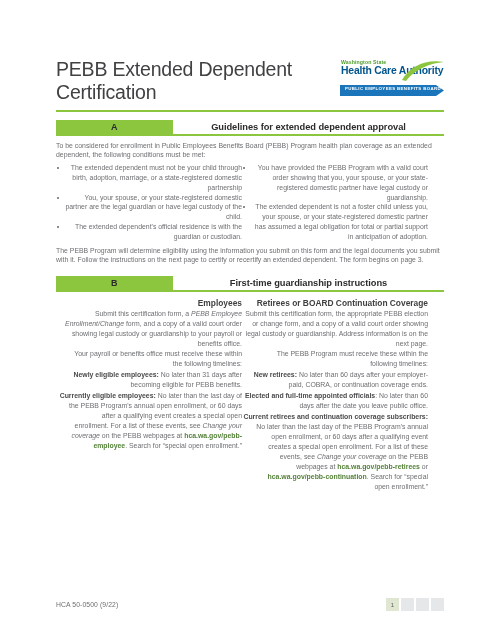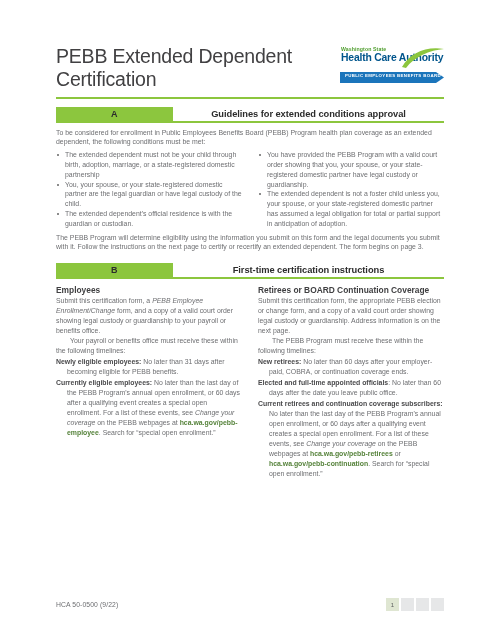--- a/index.html
+++ b/index.html
@@ -18,21 +18,21 @@
   .page {
     position: absolute;
     left: 0; top: 0;
     width: 495px;
     height: 640px;
     background: #ffffff;
   }
   .content {
     position: absolute;
     left: 56px;
-    top: 44px;
+    top: 57px;
     width: 388px;
   }
 
   
   .header-row {
     display: flex;
     align-items: flex-start;
     justify-content: space-between;
   }
   .doc-title {
@@ -143,22 +143,22 @@
   
   .body-text {
     font-size: 6.9px;
     line-height: 1.42;
     color: #6d6e71;
     margin-top: 5px;
   }
   .body-text.tight { margin-top: 4px; }
   .two-col {
     display: flex;
-    gap: 16px;
     margin-top: 3px;
+    text-align: right;
   }
   .col { width: 186px; }
 
   ul.bullets {
     list-style: none;
     margin: 0;
     padding: 0;
   }
   ul.bullets li {
     position: relative;
@@ -269,21 +269,21 @@
           <div class="logo-banner-text">PUBLIC EMPLOYEES BENEFITS BOARD</div>
         </div>
       </div>
     </div>
 
     <div class="title-rule"></div>
 
     <div style="margin-top:8px;">
       <div class="section-bar">
         <div class="section-letter">A</div>
-        <div class="section-title">Guidelines for extended conditions approval</div>
+        <div class="section-title">Guidelines for extended dependent approval</div>
       </div>
       <div class="section-rule"></div>
     </div>
 
     <div class="body-text">To be considered for enrollment in Public Employees Benefits Board (PEBB) Program health plan coverage as an extended dependent, the following conditions must be met:</div>
 
     <div class="two-col">
       <div class="col">
         <ul class="bullets">
           <li>The extended dependent must not be your child through birth, adoption, marriage, or a state-registered domestic partnership</li>
@@ -297,21 +297,21 @@
           <li>The extended dependent is not a foster child unless you, your spouse, or your state-registered domestic partner has assumed a legal obligation for total or partial support in anticipation of adoption.</li>
         </ul>
       </div>
     </div>
 
     <div class="body-text tight">The PEBB Program will determine eligibility using the information you submit on this form and the legal documents you submit with it. Follow the instructions on the next page to certify or recertify an extended dependent. The form begins on page 3.</div>
 
     <div style="margin-top:11px;">
       <div class="section-bar">
         <div class="section-letter">B</div>
-        <div class="section-title">First-time certification instructions</div>
+        <div class="section-title">First-time guardianship instructions</div>
       </div>
       <div class="section-rule"></div>
     </div>
 
     <div class="two-col" style="margin-top:6px;">
 
       <div class="col">
         <div class="col-heading">Employees</div>
 
         <p class="para"><span>Submit this certification form, a </span><span class="italic">PEBB Employee Enrollment/Change</span><span> form, and a copy of a valid court order showing legal custody or guardianship to your payroll or benefits office.</span></p>

